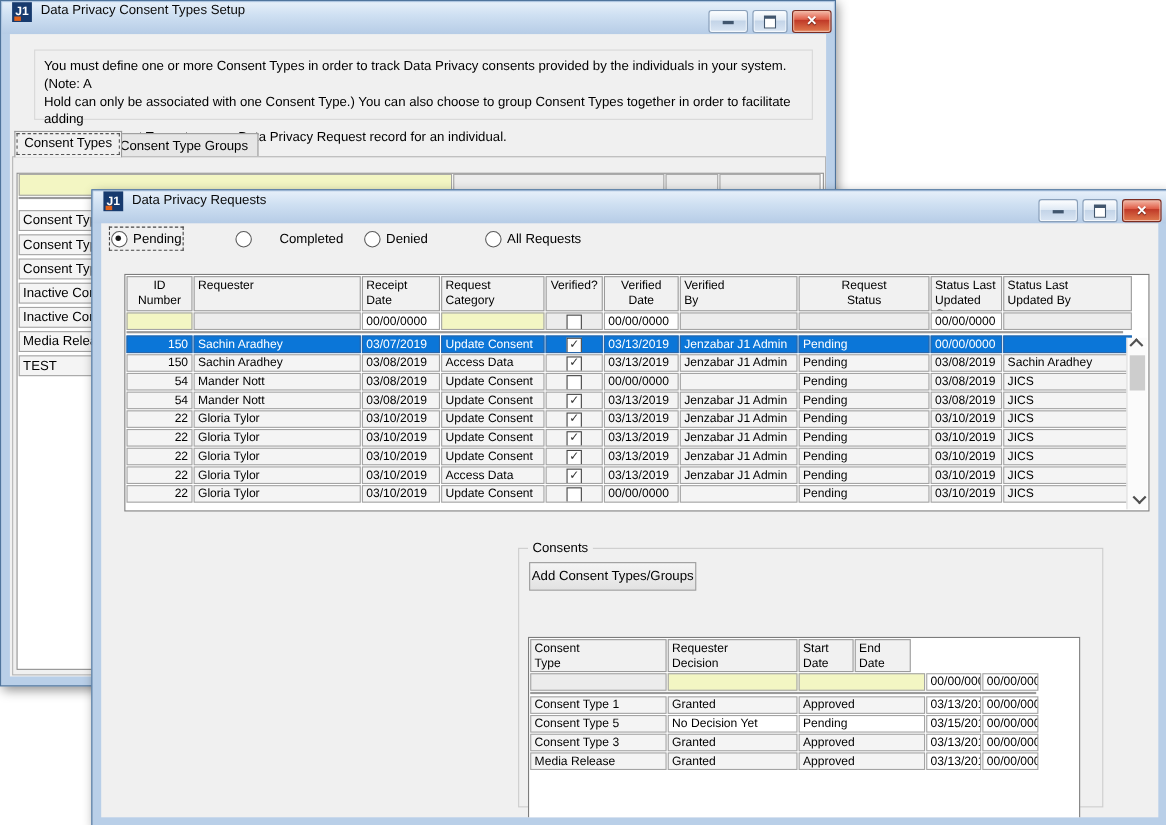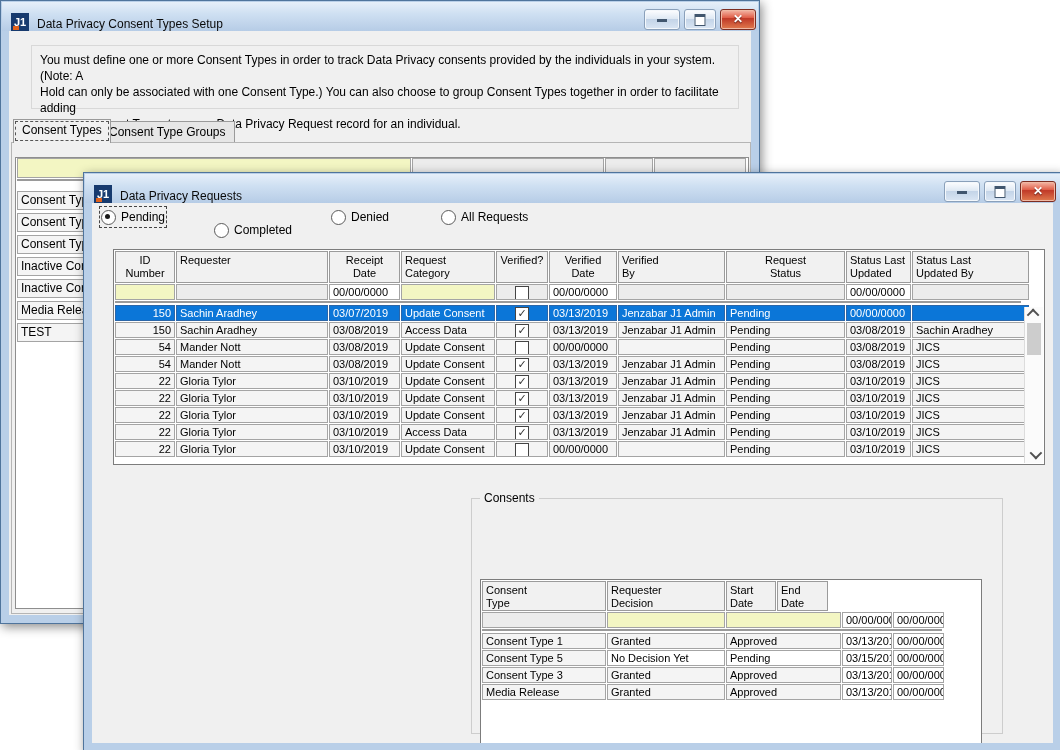--- a/index.html
+++ b/index.html
@@ -2,21 +2,21 @@
 <html><head>
 <meta charset="utf-8">
 <style>
   html,body{margin:0;padding:0;background:#fff;}
   #stage{position:relative;width:1060px;height:750px;overflow:hidden;
          font-family:"Liberation Sans",sans-serif;-webkit-font-smoothing:antialiased;}
   
   .win{position:absolute;background:#b9cfe8;border:1px solid #4f749c;
        box-shadow:2px 3px 10px rgba(0,0,0,.45);}
   .titlebar{position:absolute;left:1px;right:1px;top:1px;height:29px;
-       background:linear-gradient(#e6eff9,#cfe0f2 40%,#b6cce6);display:flex;align-items:flex-end;}
+       background:linear-gradient(#e6eff9,#cfe0f2 40%,#b6cce6);display:flex;align-items:flex-start;}
   .appicon{width:18px;height:18px;margin:0 8px 0 9px;background:#173a6e;position:relative;
        color:#fff;font-weight:bold;font-size:11px;line-height:18px;text-align:center;flex:0 0 auto;}
   .appicon::after{content:"";position:absolute;left:2px;bottom:1px;width:6px;height:4px;background:#e2621b;}
   .appicon span{position:relative;z-index:1;}
   .title-text{font-size:12px;color:#0a0a0a;white-space:nowrap;}
   .cap-btns{position:absolute;top:7px;display:flex;gap:4px;}
   .cbtn{height:19px;border:1px solid #8aa0ba;border-radius:3px;position:relative;
        background:linear-gradient(#fdfeff,#dfe9f4 45%,#c2d3e7 46%,#dae6f4);box-shadow:inset 0 0 0 1px #f4f8fc;}
   .cbtn.close{background:linear-gradient(#f4b9a8,#e0604a 40%,#c03a28 45%,#e07a4e);
        border-color:#7c2d22;box-shadow:inset 0 0 0 1px #f0b9a4;}
@@ -153,39 +153,39 @@
           </div>
       </div>
     </div>
     <div class="win-body">
 
       <div id="radio-row">
           <div class="radio-item focused" style="left: 9px; top: 5px;">
             <span class="rdot on"></span>
             <span>Pending</span>
           </div>
-          <div class="radio-item" style="left: 122px; top: 18px;">
+          <div class="radio-item" style="left: 122px; top: 5px; gap: 20px;">
             <span class="rdot"></span>
             <span>Completed</span>
           </div>
           <div class="radio-item" style="left: 239px; top: 5px;">
             <span class="rdot"></span>
             <span>Denied</span>
           </div>
           <div class="radio-item" style="left: 349px; top: 5px;">
             <span class="rdot"></span>
             <span>All Requests</span>
           </div>
         </div>
 
       <div class="grid" style="left:21px;top:46px;width:930px;height:214px;">
         <div class="grow" id="fg-grid-head" style="margin-top:1px;margin-left:1px;">
             <div class="gh c-center" style="width: 60px; height: 32px;">ID Number</div>
             <div class="gh" style="width: 152px; height: 32px;">Requester</div>
-            <div class="gh" style="width: 71px; height: 32px; text-align: center;">Receipt
+            <div class="gh" style="width: 71px; height: 32px;">Receipt
 Date</div>
             <div class="gh" style="width: 94px; height: 32px;">Request
 Category</div>
             <div class="gh c-center" style="width: 52px; height: 32px;">Verified?</div>
             <div class="gh c-center" style="width: 68px; height: 32px;">Verified
 Date</div>
             <div class="gh" style="width: 107px; height: 32px;">Verified
 By</div>
             <div class="gh c-center" style="width: 119px; height: 32px;">Request
 Status</div>
@@ -320,20 +320,21 @@
         <div class="vsb" style="right:1px;top:57px;bottom:1px;">
           <div class="arr" style="top:0;"><span class="chev up"></span></div>
           <div class="thumb" style="top:16px;height:32px;"></div>
           <div class="arr" style="bottom:0;"><span class="chev down"></span></div>
         </div>
       </div>
 
 
       <div class="groupbox" style="left:379px;top:295px;width:530px;height:234px;">
         <div class="glabel">Consents</div>
+        <div class="btn" style="left:9px;top:12px;width:150px;height:24px;">Add Consent Types/Groups</div>
         <div class="grid" style="left:8px;top:48px;width:500px;height:178px;margin-top:32px;">
           <div class="grow" id="cs-grid-head" style="margin-top:1px;margin-left:1px;">
               <div class="gh" style="width: 124px; height: 30px;">Consent
 Type</div>
               <div class="gh" style="width: 118px; height: 30px;">Requester
 Decision</div>
               <div class="gh" style="width: 50px; height: 30px;">Start
 Date</div>
               <div class="gh" style="width: 51px; height: 30px;">End
 Date</div>

